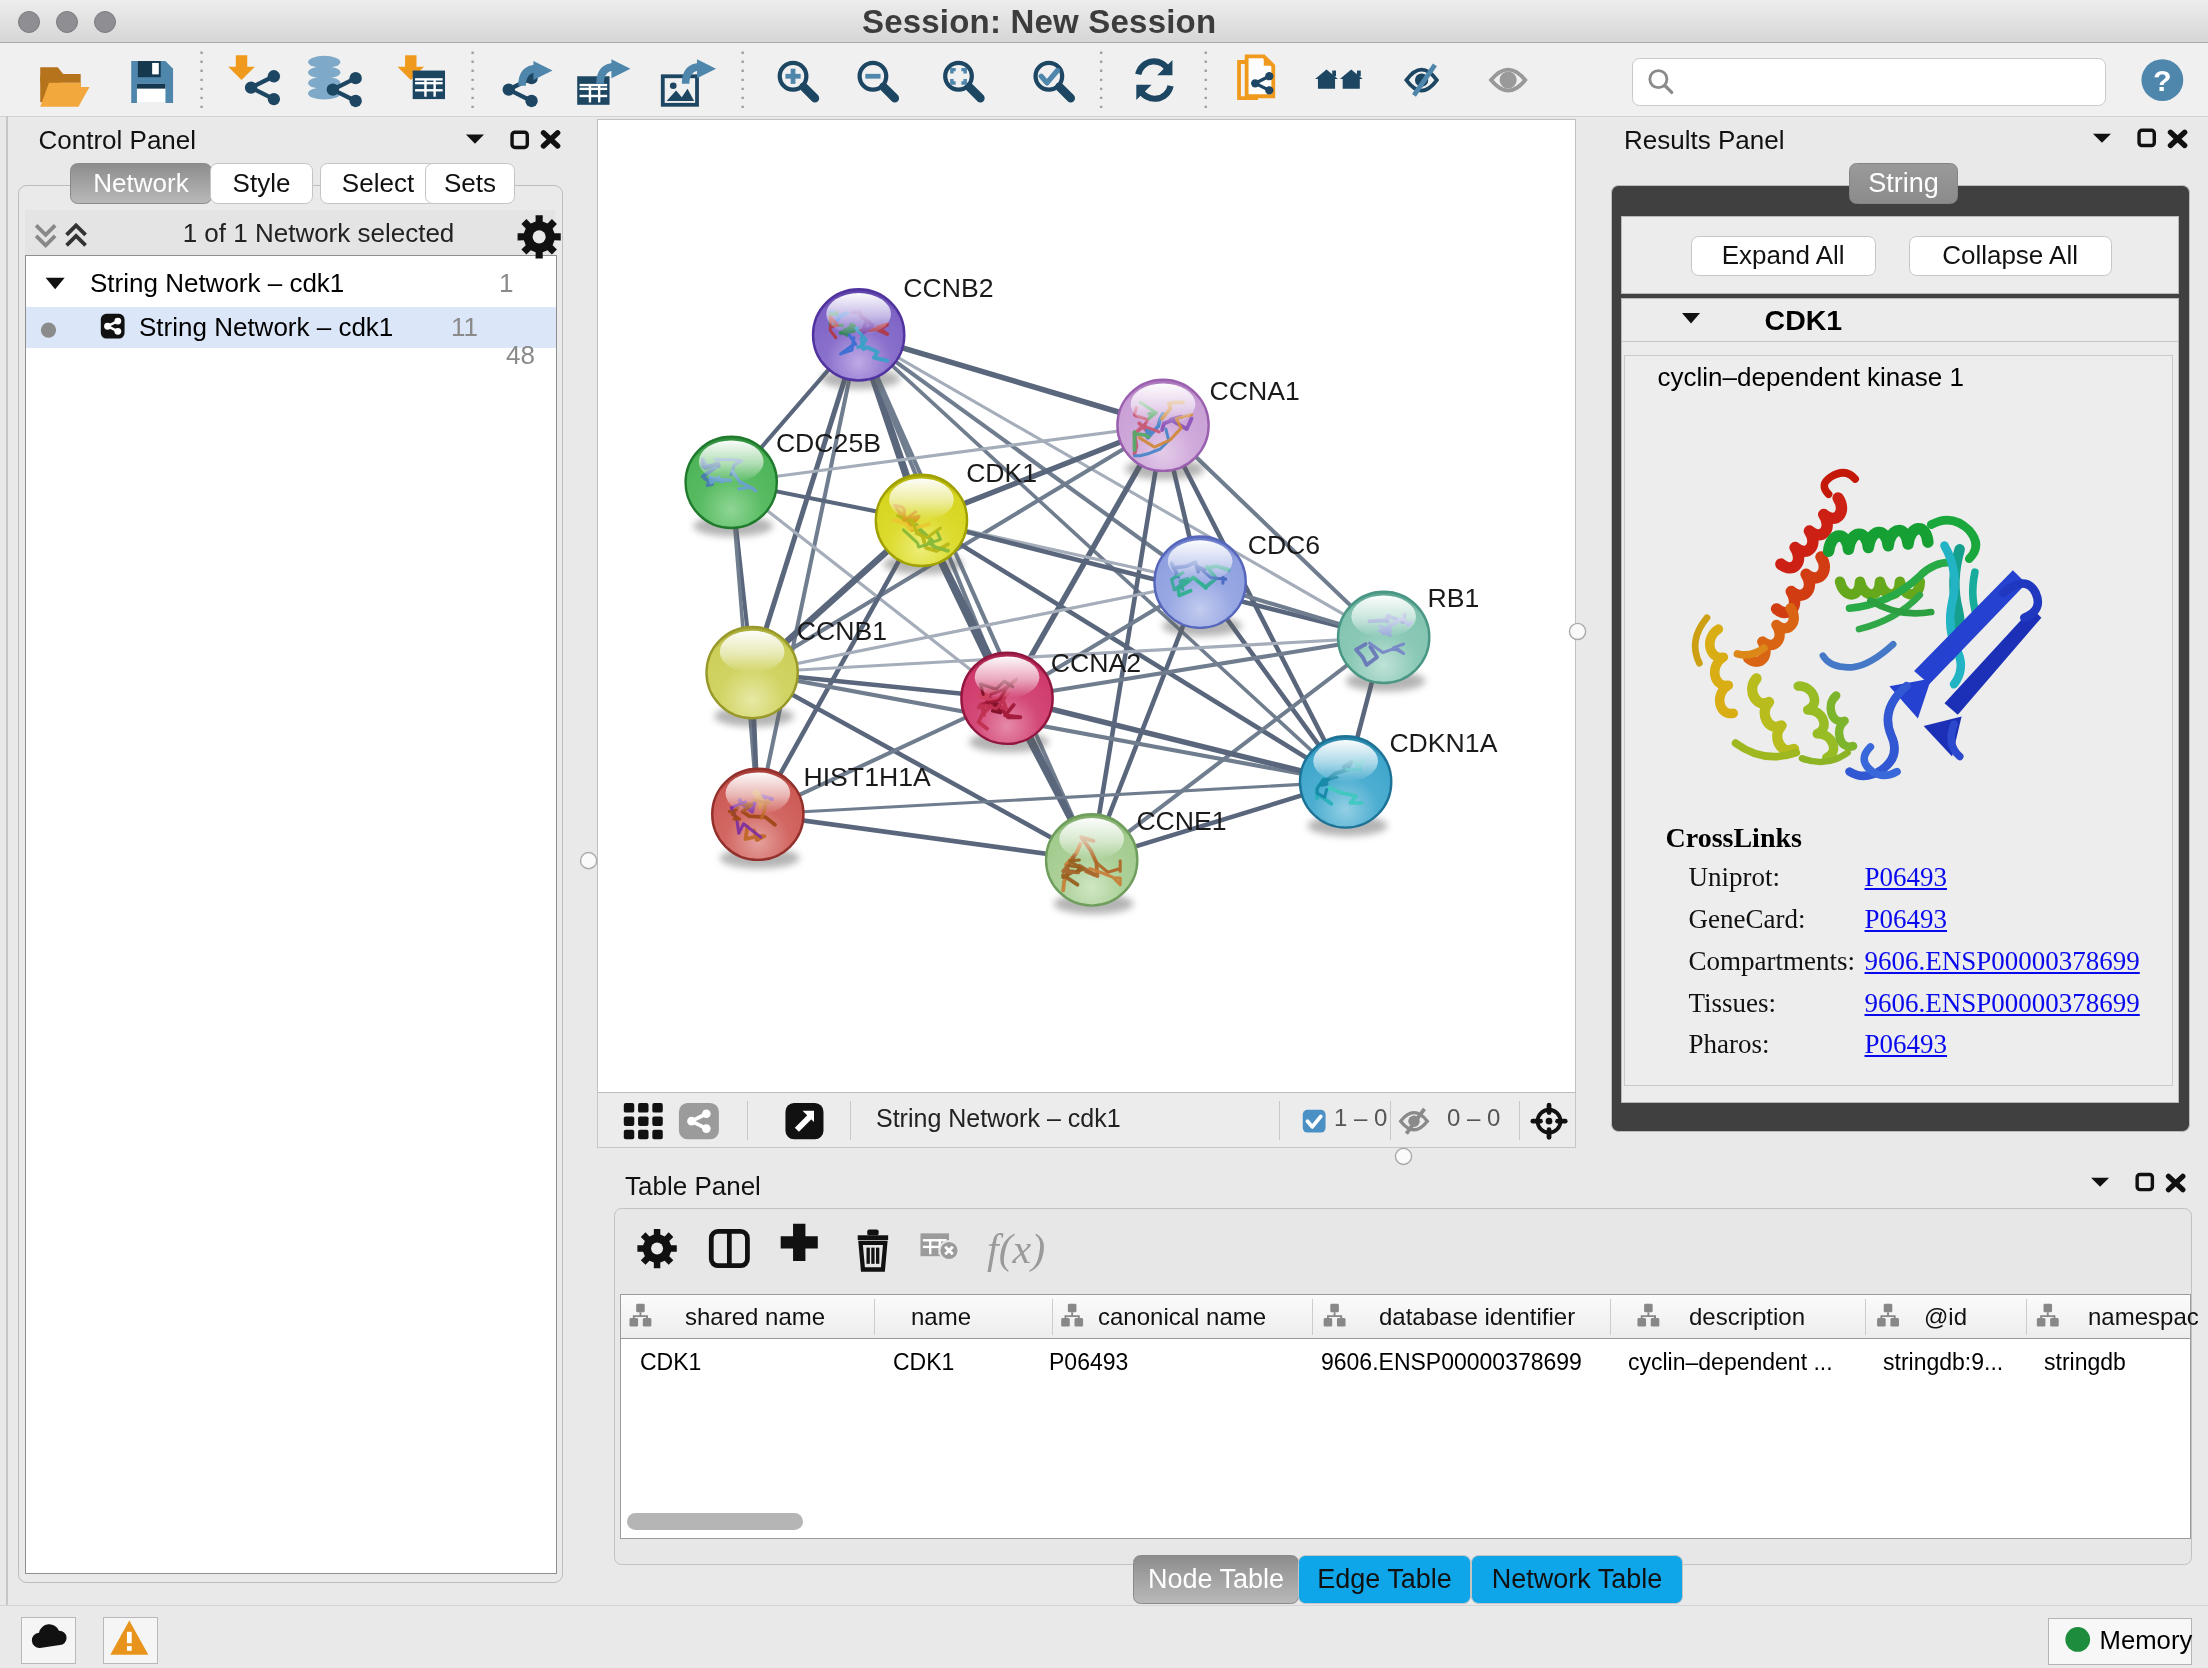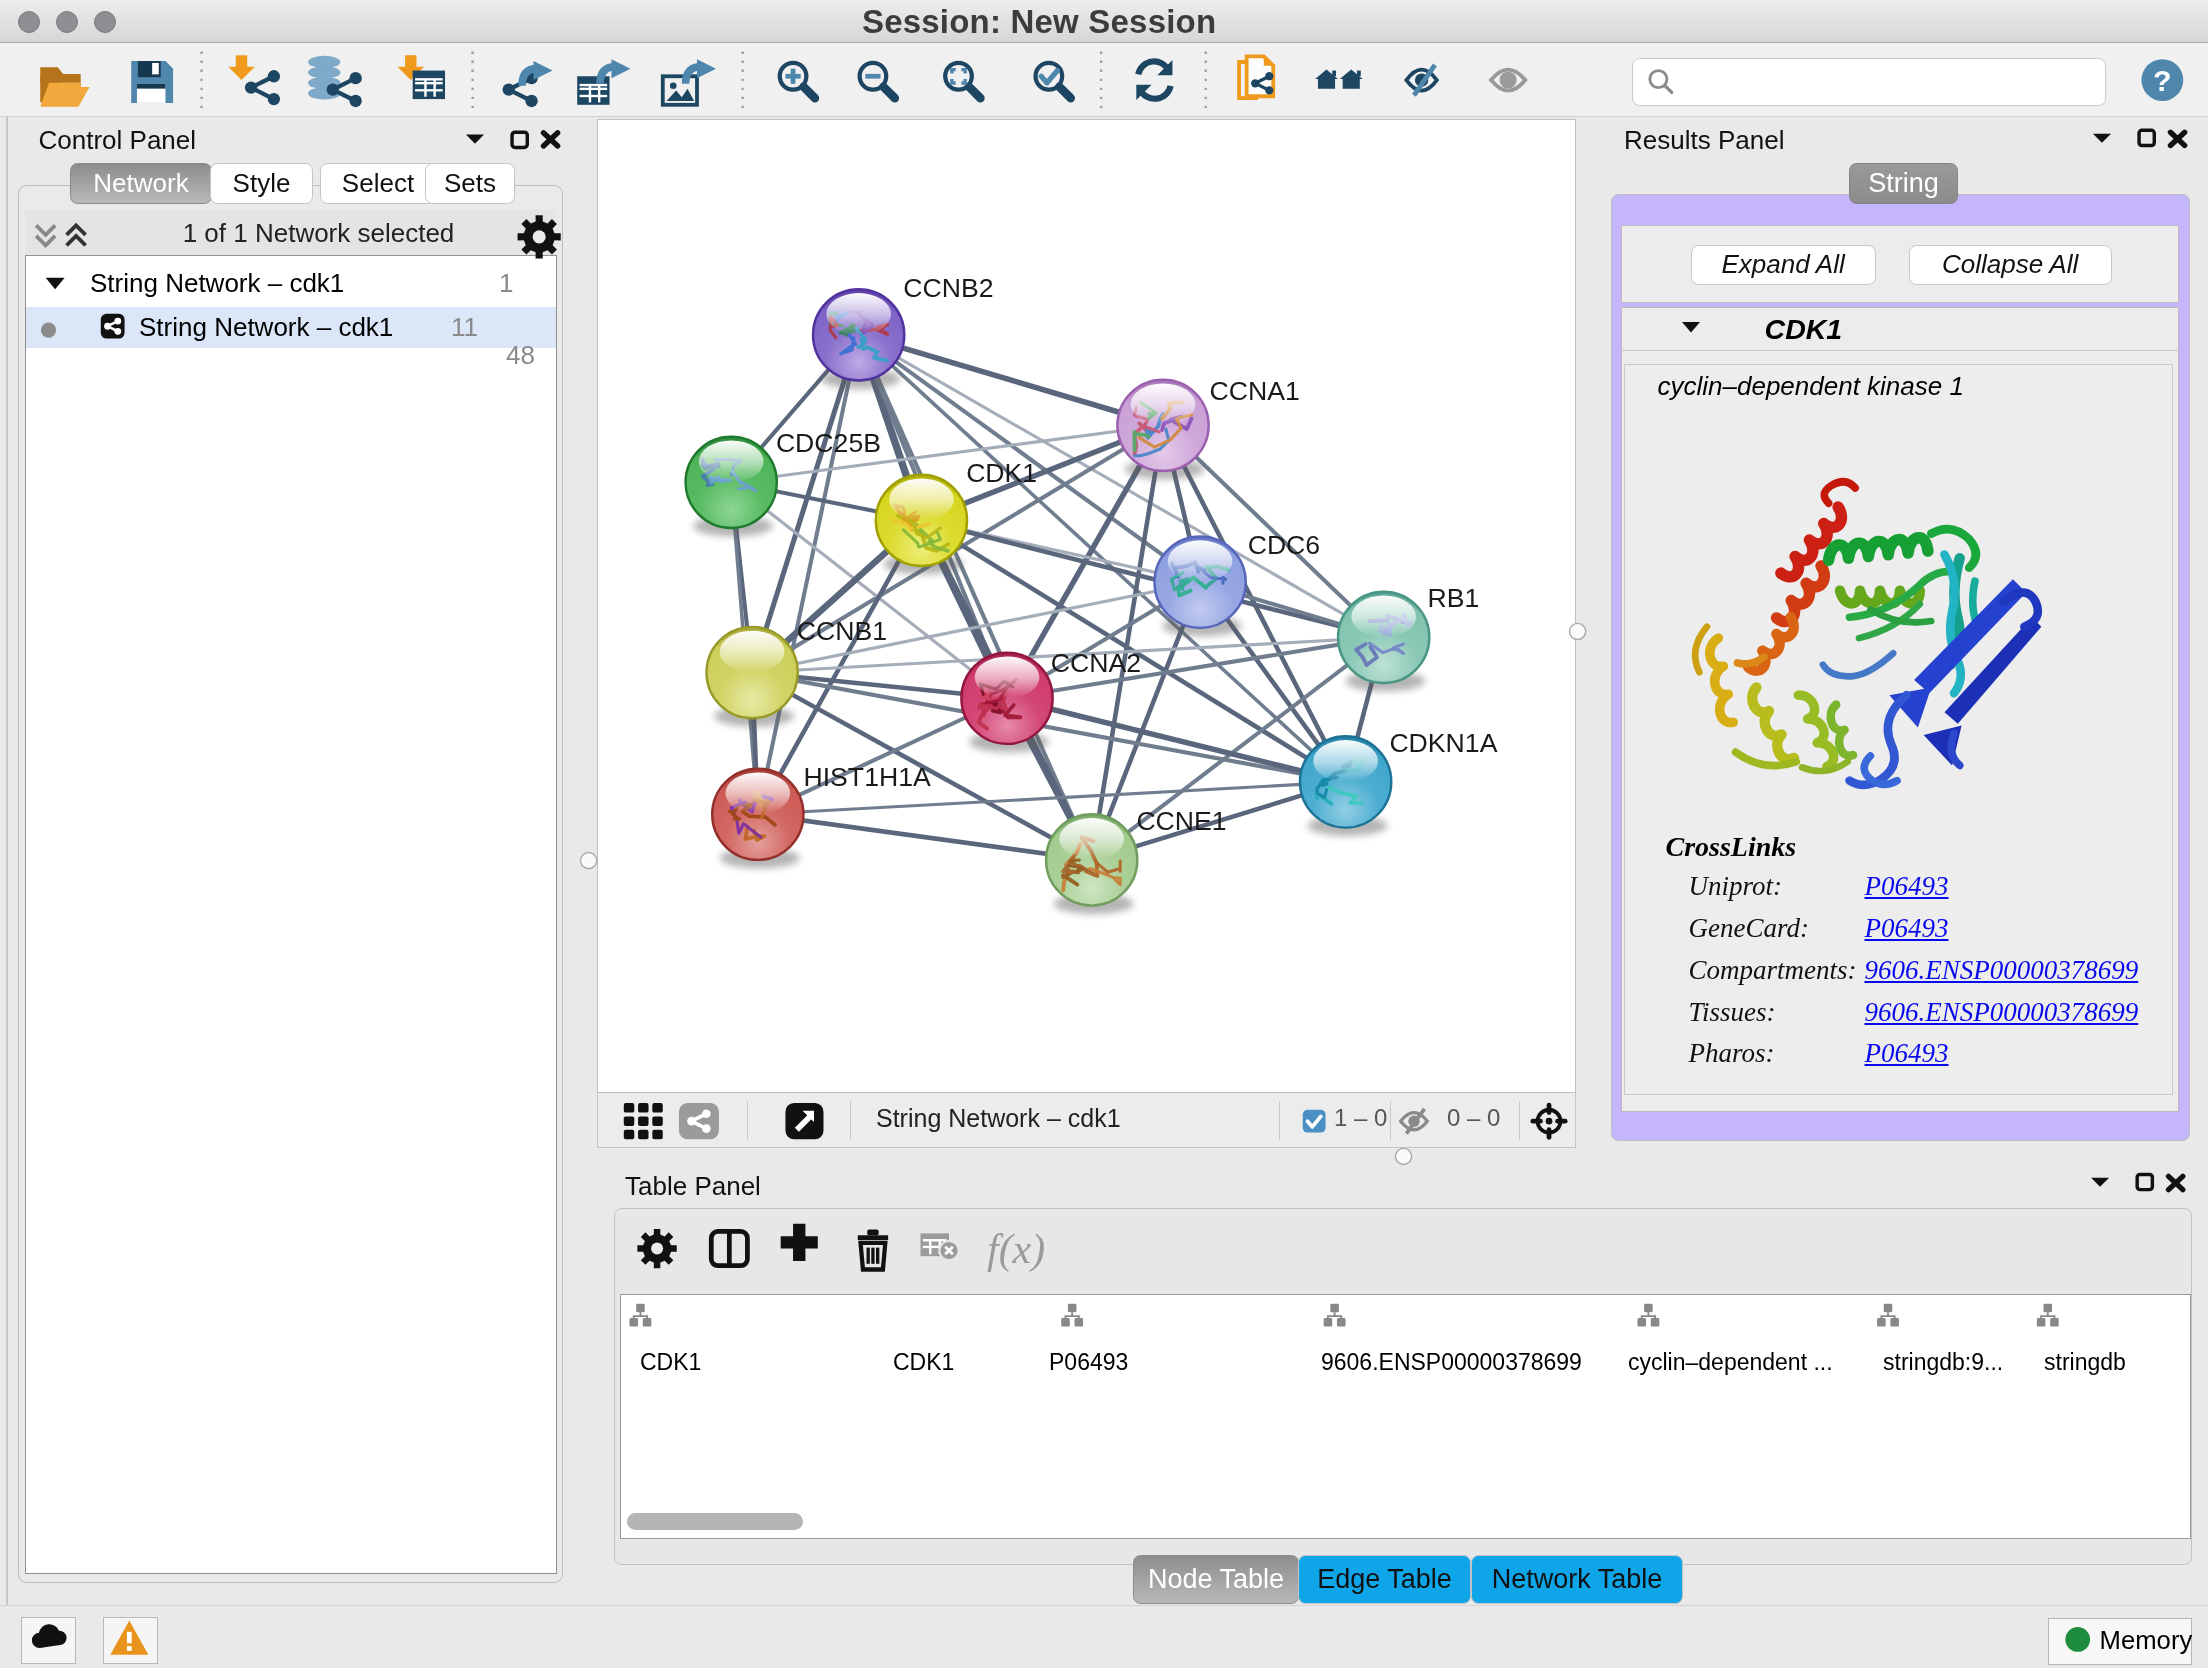--- a/index.html
+++ b/index.html
@@ -23,21 +23,21 @@
   #cp-bar-text{left:57px;right:0;top:7.6px;text-align:center;font-size:26px;color:#222;}
   #cp-list{left:25px;top:255px;width:530px;height:1317px;background:#fff;border:1.9px solid #8f8f8f;}
   #cp-row1{left:0;top:9.5px;width:100%;height:40px;}
   #cp-row2{left:0;top:51px;width:100%;height:41px;background:#dbe6f8;}
   
   #netview{left:597px;top:119px;width:977px;height:973px;background:#fff;border:1px solid #c0c0c0;}
   #netbar{left:597px;top:1092px;width:977px;height:54px;background:#ececec;border:1px solid #c6c6c6;border-top:1px solid #bcbcbc;}
   .nbsep{top:7.6px;height:39px;border-left:1.9px solid #c8c8c8;width:0;}
   
   #rpanel-title{left:1624px;top:125px;text-align:center;}
-  #rp-box{left:1611px;top:194px;width:577px;height:945px;background:#c4b5fd;border:1.9px solid #bdbdbd;border-radius:7.6px;font-style:italic;}
+  #rp-box{left:1611px;top:185px;width:577px;height:945px;background:#404040;border:1.9px solid #bdbdbd;border-radius:7.6px;}
   #rp-tab{left:1849px;top:163px;width:107px;height:39px;background:linear-gradient(#9a9a9a,#8b8b8b);border:1px solid #848484;border-radius:7.6px;color:#fff;font-size:27px;text-align:center;line-height:38px;}
   #rp-inner1{left:8.6px;top:30px;width:556px;height:76px;background:#ececec;border:1.9px solid #b9b9b9;}
   .rbtn{top:19px;height:38px;background:#fff;border:1px solid #c6c6c6;border-radius:7.6px;font-size:26px;color:#111;text-align:center;line-height:36px;}
   #rp-inner2{left:8.6px;top:112px;width:556px;height:803px;background:#ececec;border:1.9px solid #b9b9b9;}
   #rp-cdk1head{left:0;top:0;width:100%;height:42px;border-bottom:1px solid #c6c6c6;}
   #rp-content{left:2.9px;top:56px;width:547px;height:729px;background:#ededed;border:1px solid #cacaca;}
   .serif{font-family:"Liberation Serif",serif;}
   .xl-label{font-size:27px;color:#111;}
   .xl-link{font-size:27px;color:#0909ee;text-decoration:underline;}
   
@@ -581,20 +581,35 @@
       <span class="abs serif xl-link" style="left:239px;top:673px;">P06493</span>
     </div>
   </div>
 </div>
 <div id="rp-tab" class="abs">String</div>
 
 <div id="tpanel-title" class="abs ptitle">Table Panel</div>
 <div id="tp-box" class="abs"></div>
 <div id="tp-icons" class="abs"></div>
 <div id="tp-table" class="abs">
+  <div id="tp-header" class="abs">
+    <div class="th-sep abs" style="left:253px;"></div>
+    <div class="th-sep abs" style="left:431px;"></div>
+    <div class="th-sep abs" style="left:691px;"></div>
+    <div class="th-sep abs" style="left:989px;"></div>
+    <div class="th-sep abs" style="left:1244px;"></div>
+    <div class="th-sep abs" style="left:1405px;"></div>
+    <span class="abs" style="left:64px;top:7.6px;">shared name</span>
+    <span class="abs" style="left:290px;top:7.6px;">name</span>
+    <span class="abs" style="left:477px;top:7.6px;">canonical name</span>
+    <span class="abs" style="left:758px;top:7.6px;">database identifier</span>
+    <span class="abs" style="left:1068px;top:7.6px;">description</span>
+    <span class="abs" style="left:1303px;top:7.6px;">@id</span>
+    <span class="abs" style="left:1467px;top:7.6px;">namespac</span>
+  </div>
   <span class="abs trow" style="left:19px;">CDK1</span>
   <span class="abs trow" style="left:272px;">CDK1</span>
   <span class="abs trow" style="left:428px;">P06493</span>
   <span class="abs trow" style="left:700px;">9606.ENSP00000378699</span>
   <span class="abs trow" style="left:1007px;">cyclin–dependent ...</span>
   <span class="abs trow" style="left:1262px;">stringdb:9...</span>
   <span class="abs trow" style="left:1423px;">stringdb</span>
   <div id="tp-scroll" class="abs"></div>
 </div>
 <div class="ttab abs" style="left:1133px;width:164px;background:linear-gradient(#8d8d8d,#b9b9b9);color:#fff;border-color:#8a8a8a;">Node Table</div>

